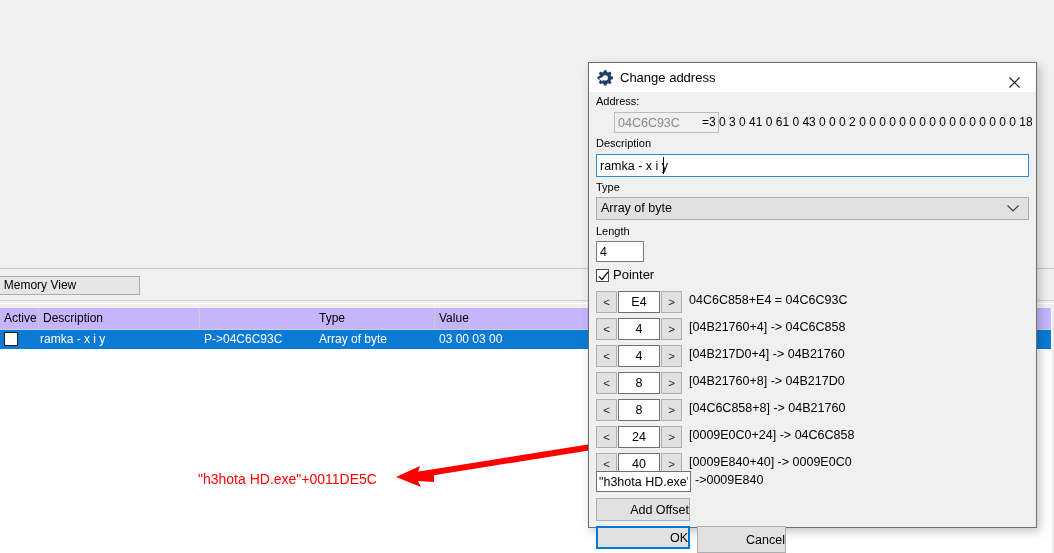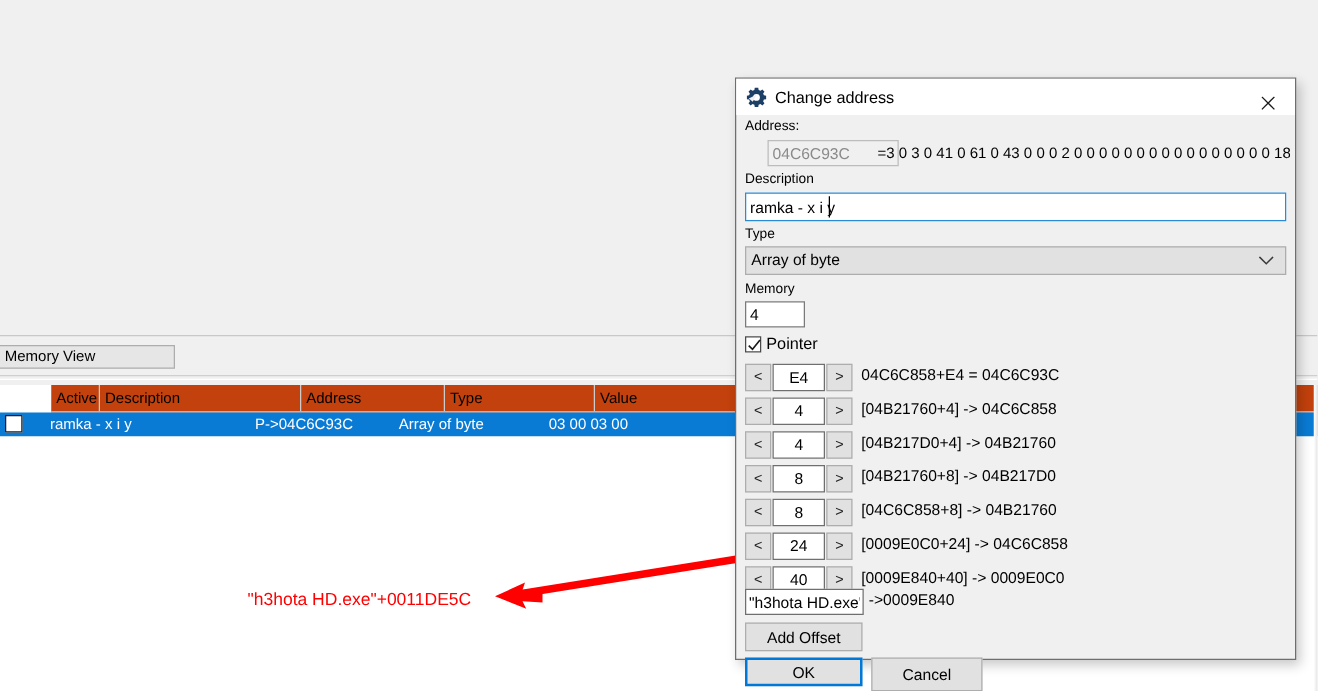--- a/index.html
+++ b/index.html
@@ -58,23 +58,22 @@
     position: absolute;
     left: 0; top: 308px;
     width: 1054px;
     height: 245px;
     background: #ffffff;
     overflow: hidden;
   }
   #table-header {
     position: relative;
     height: 21px;
-    background: #c2410c;
+    background: #c4b5fd;
     border-bottom: 1px solid #d0d0d0;
-    margin-left: 41px;
   }
   #table-header .th {
     position: absolute;
     top: 0;
     height: 21px;
     line-height: 20px;
     font-size: 12px;
     color: #000;
     padding-left: 4px;
     box-sizing: border-box;
@@ -352,21 +351,21 @@
   }
 
   .dlgbtn {
     position: absolute;
     background: #e1e1e1;
     border: 1px solid #adadad;
     box-sizing: border-box;
     font-family: "Liberation Sans", sans-serif;
     font-size: 12.5px;
     color: #000;
-    text-align: center;
+    text-align: right;
     cursor: default;
     padding: 0;
   }
   #add-offset-btn    { left: 7px;   top: 406px; width: 94px;  height: 23px; }
   #remove-offset-btn { left: 108px; top: 406px; width: 116px; height: 23px; }
   #ok-btn {
     left: 7px; top: 434px; width: 94px; height: 23px;
     border: 2px solid #0078d7;
   }
   #cancel-btn        { left: 108px; top: 434px; width: 89px; height: 27px; }
@@ -380,21 +379,20 @@
 
   <button id="memory-view-btn">Memory View</button>
 
   <div id="ce-divider"></div>
 
   <div id="cheat-table">
 
     <div id="table-header">
       <div class="th col-active">Active</div>
       <div class="th col-desc">Description</div>
-      <div class="th col-addr">Address</div>
       <div class="th col-type">Type</div>
       <div class="th col-value">Value</div>
     </div>
 
     <div id="table-row">
       <div class="td col-active">
         <span id="row-checkbox"></span>
       </div>
       <div class="td col-desc">ramka - x i y</div>
       <div class="td col-addr">P-&gt;04C6C93C</div>
@@ -446,21 +444,21 @@
     <div id="desc-caret"></div>
 
     <div class="dlg-label" id="type-label">Type</div>
     <div id="type-select">
       <span>Array of byte</span>
       <svg id="type-chevron" width="12" height="8" viewBox="0 0 12 8" xmlns="http://www.w3.org/2000/svg">
         <polyline points="0.5,0.5 6,6 11.5,0.5" fill="none" stroke="#3a3a3a" stroke-width="1.2"></polyline>
       </svg>
     </div>
 
-    <div class="dlg-label" id="length-label">Memory</div>
+    <div class="dlg-label" id="length-label">Length</div>
     <input class="txtinput" id="length-input" type="text" value="4" style="">
 
     <div id="pointer-row">
       <span id="pointer-checkbox">
         <svg width="11" height="11" viewBox="0 0 11 11" xmlns="http://www.w3.org/2000/svg">
           <polyline points="1,5.5 4,8.5 10,1" fill="none" stroke="#1a1a1a" stroke-width="1.3"></polyline>
         </svg>
       </span>
       <span id="pointer-label">Pointer</span>
     </div>

